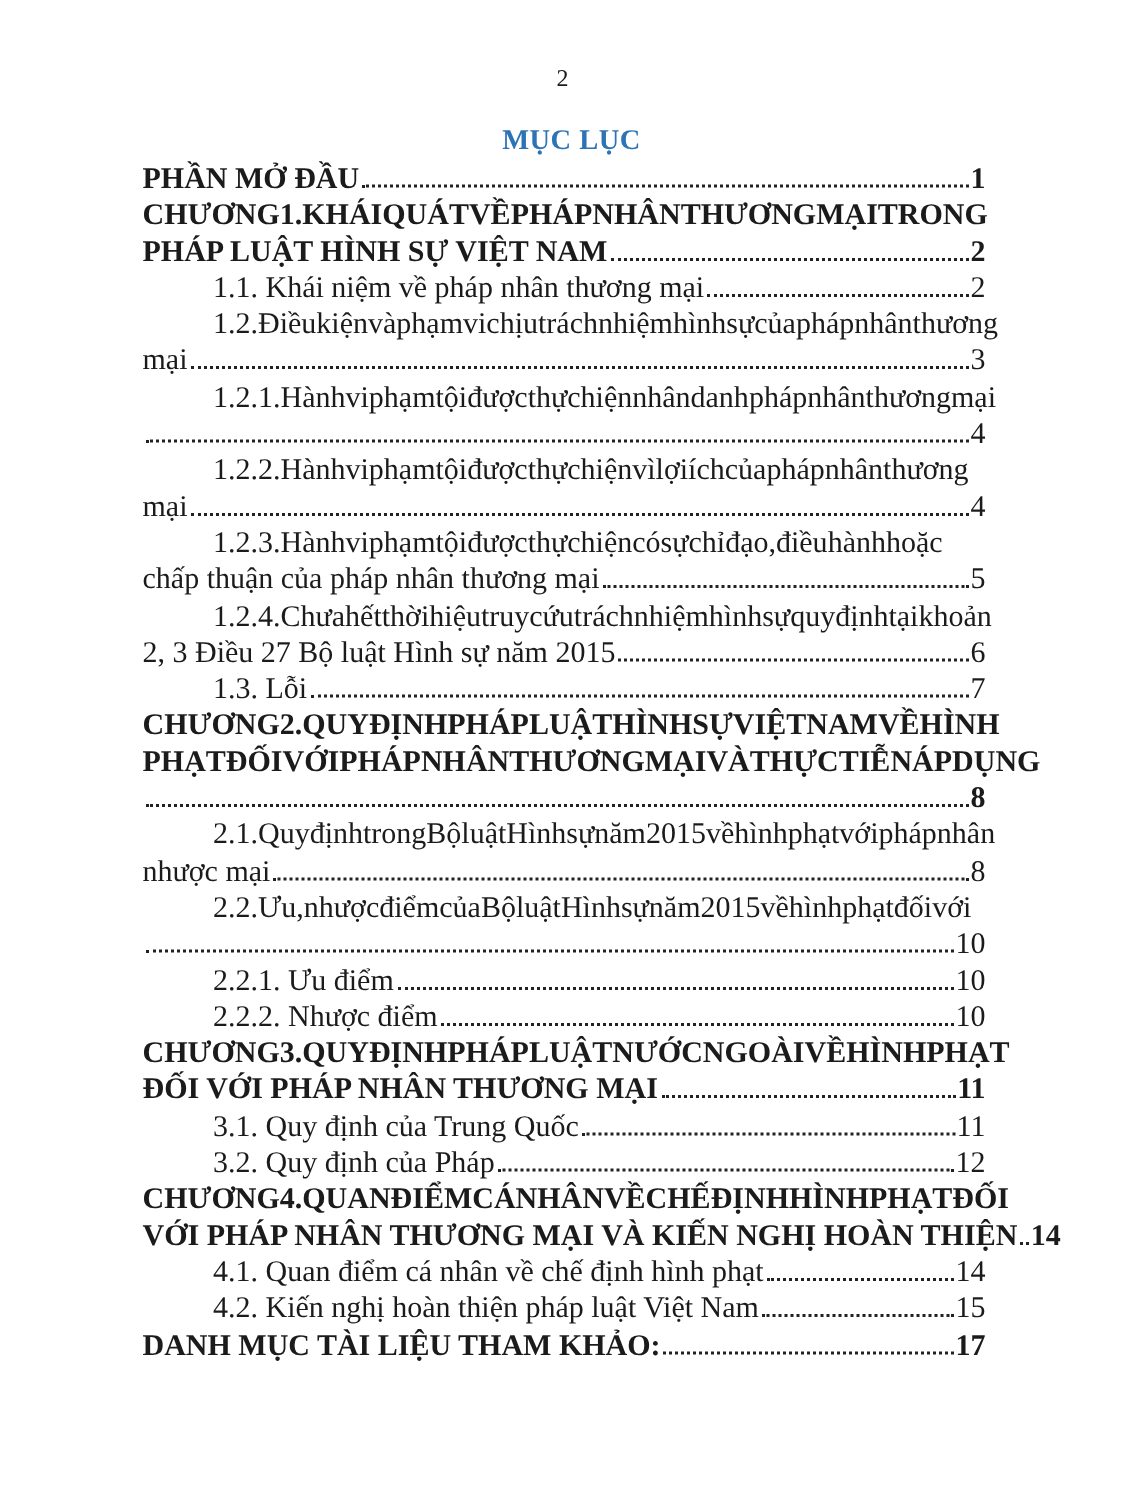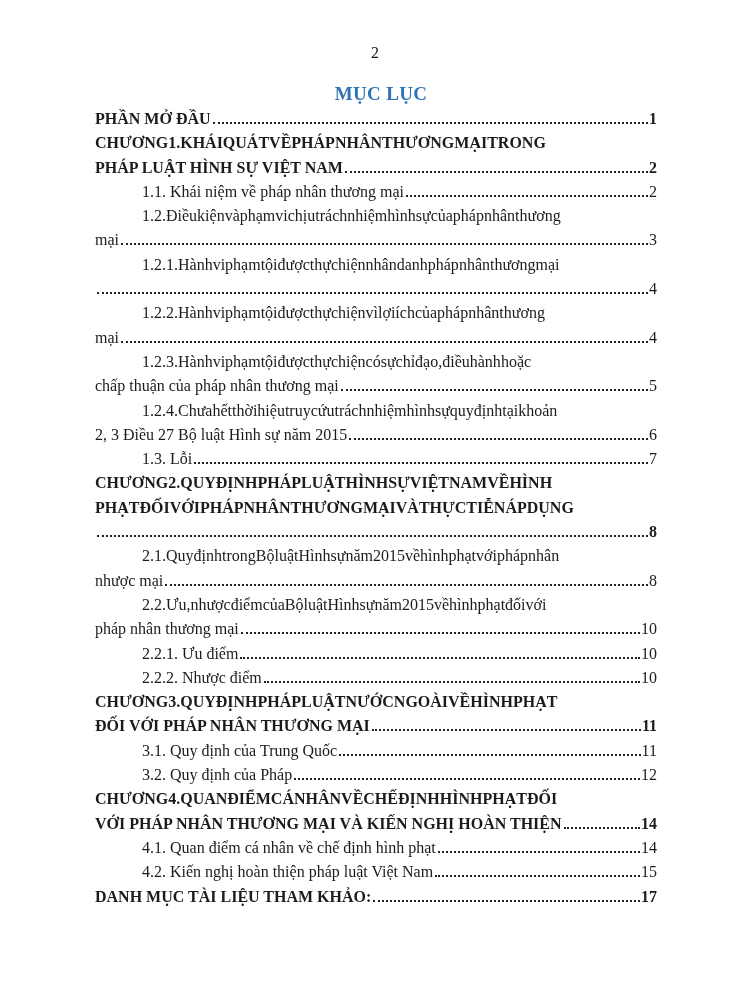--- a/index.html
+++ b/index.html
@@ -28,21 +28,21 @@
     text-align: center;
     font-size: 19px;
     line-height: 24px;
     font-weight: 700;
     letter-spacing: 0.3px;
     color: #2E74B5;
   }
   .toc {
     margin-top: 1px;
     padding: 0 93px 0 95px;
-    font-size: 16px;
+    font-size: 20px;
     overflow: hidden;
   }
   .line {
     display: flex;
     align-items: baseline;
     line-height: 24.3px;
     white-space: nowrap;
   }
   .line.indent { padding-left: 47px; }
   .line.bold { font-weight: 700; }
@@ -271,21 +271,20 @@
         <span class="w">sự</span>
         <span class="w">năm</span>
         <span class="w">2015</span>
         <span class="w">về</span>
         <span class="w">hình</span>
         <span class="w">phạt</span>
         <span class="w">đối</span>
         <span class="w">với</span>
       </div>
       <div class="line">
-        <span class="txt">pháp nhân thương mại</span>
         <span class="dots"></span>
         <span class="pg">10</span>
       </div>
       <div class="line indent">
         <span class="txt">2.2.1. Ưu điểm</span>
         <span class="dots"></span>
         <span class="pg">10</span>
       </div>
       <div class="line indent">
         <span class="txt">2.2.2. Nhược điểm</span>

